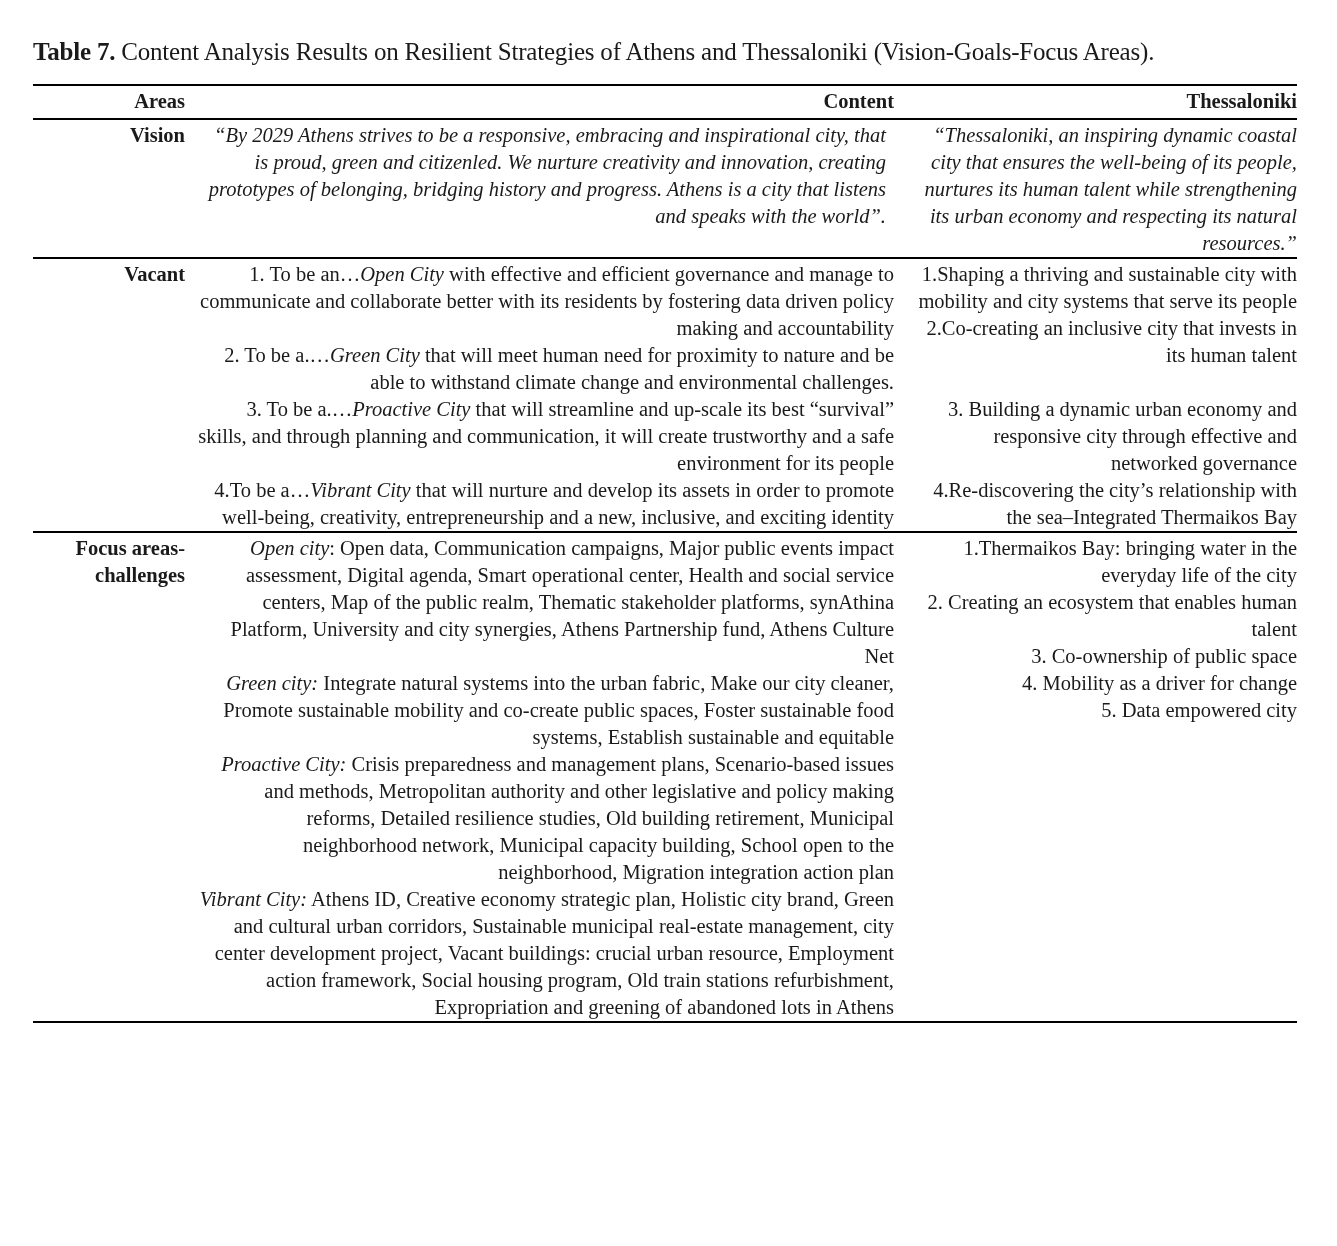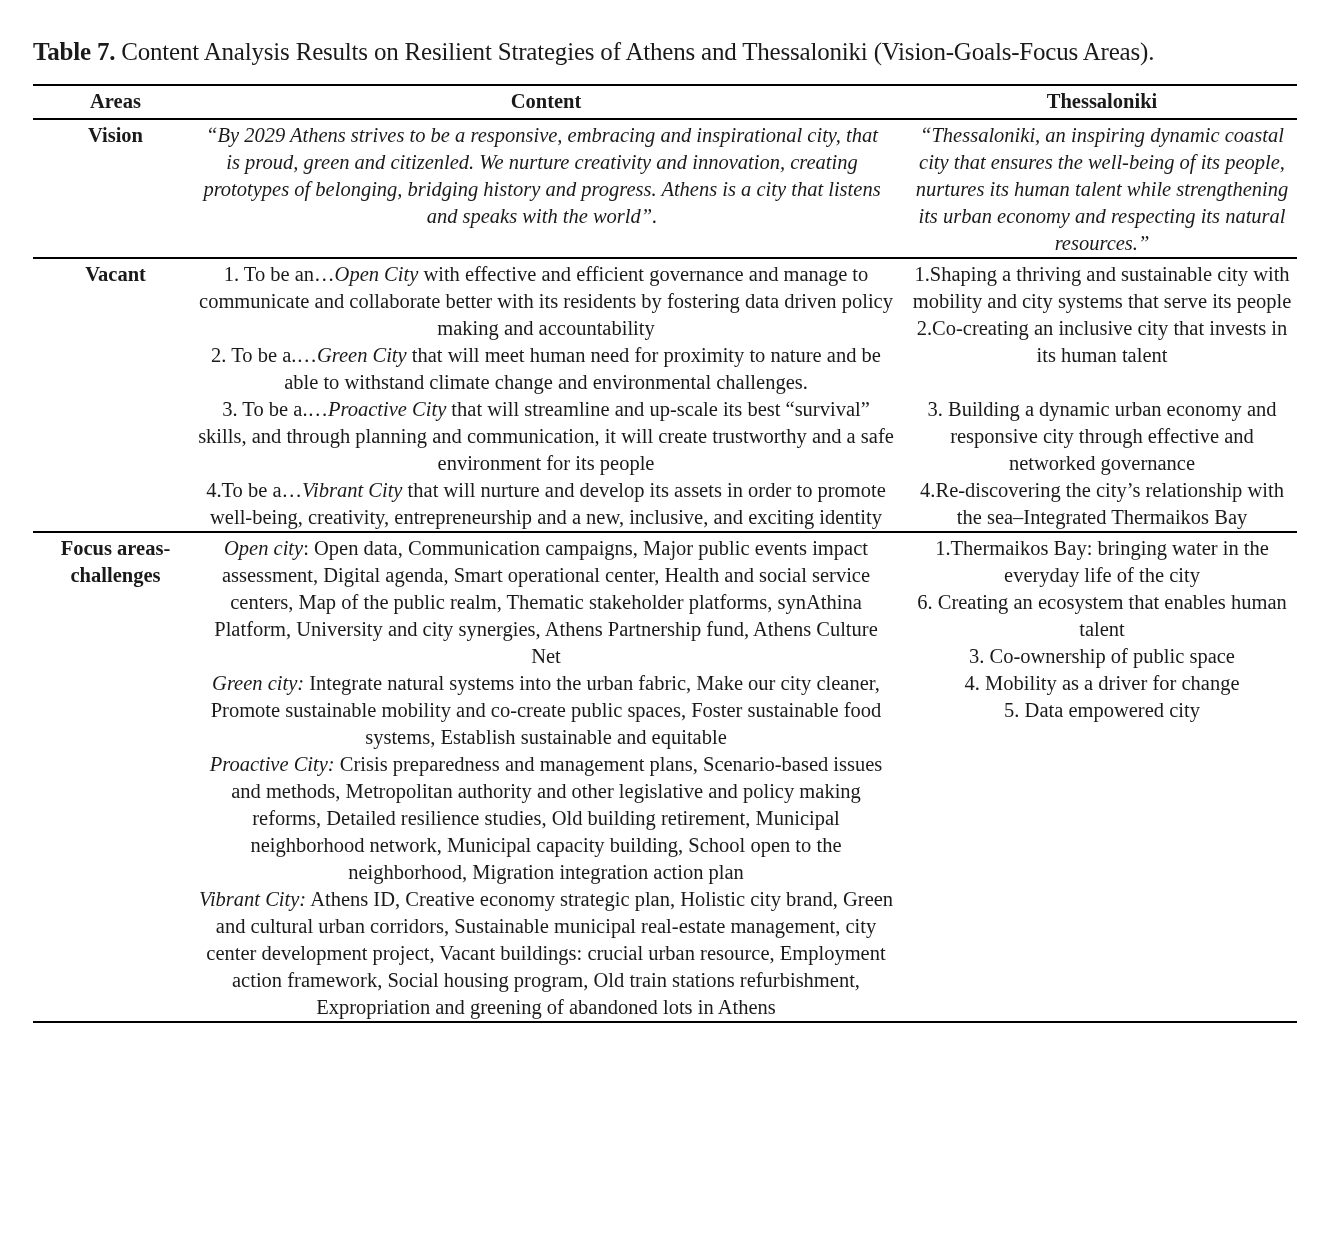--- a/index.html
+++ b/index.html
@@ -37,21 +37,21 @@
       table-layout: fixed;
       font-family: "Liberation Serif", "DejaVu Serif", serif;
       font-size: 20.5px;
       line-height: 27px;
     }
     col.c1 { width: 152px; }
     col.c2 { width: 709px; }
     col.c3 { width: 403px; }
     th, td {
       vertical-align: top;
-      text-align: center;
+      text-align: right;
       padding: 0 0 0 13px;
     }
     thead tr {
       border-top: 2px solid #000;
       border-bottom: 2px solid #000;
     }
     thead th {
       font-weight: bold;
       padding-top: 2px;
       padding-bottom: 3px;
@@ -125,21 +125,21 @@
       <tr class="row">
         <td class="area">Focus areas-challenges</td>
         <td>
           <span class="line"><span class="italic">Open city</span><span>: </span><span>Open data, Communication campaigns, Major public events impact assessment, Digital agenda, Smart operational center, Health and social service centers, Map of the public realm, Thematic stakeholder platforms, synAthina Platform, University and city synergies, Athens Partnership fund, Athens Culture Net</span></span>
           <span class="line"><span class="italic">Green city:</span><span> </span><span>Integrate natural systems into the urban fabric, Make our city cleaner, Promote sustainable mobility and co-create public spaces, Foster sustainable food systems, Establish sustainable and equitable</span></span>
           <span class="line"><span class="italic">Proactive City:</span><span> </span><span>Crisis preparedness and management plans, Scenario-based issues and methods, Metropolitan authority and other legislative and policy making reforms, Detailed resilience studies, Old building retirement, Municipal neighborhood network, Municipal capacity building, School open to the neighborhood, Migration integration action plan</span></span>
           <span class="line"><span class="italic">Vibrant City:</span><span> </span><span>Athens ID, Creative economy strategic plan, Holistic city brand, Green and cultural urban corridors, Sustainable municipal real-estate management, city center development project, Vacant buildings: crucial urban resource, Employment action framework, Social housing program, Old train stations refurbishment, Expropriation and greening of abandoned lots in Athens</span></span>
         </td>
         <td>
           <span class="line">1.Thermaikos Bay: bringing water in the everyday life of the city</span>
-          <span class="line">6. Creating an ecosystem that enables human talent</span>
+          <span class="line">2. Creating an ecosystem that enables human talent</span>
           <span class="line">3. Co-ownership of public space</span>
           <span class="line">4. Mobility as a driver for change</span>
           <span class="line">5. Data empowered city</span>
         </td>
       </tr>
     </tbody>
   </table>
 
 </div>
 

